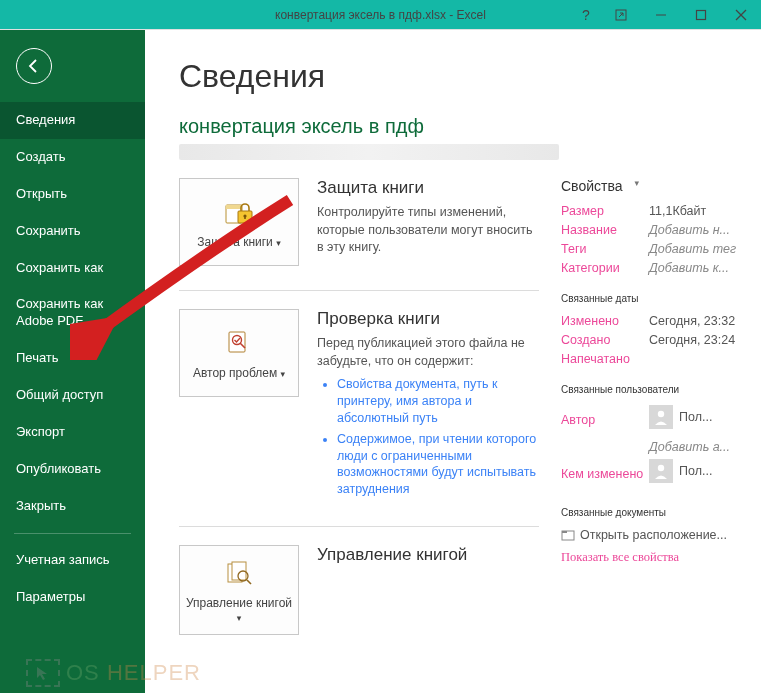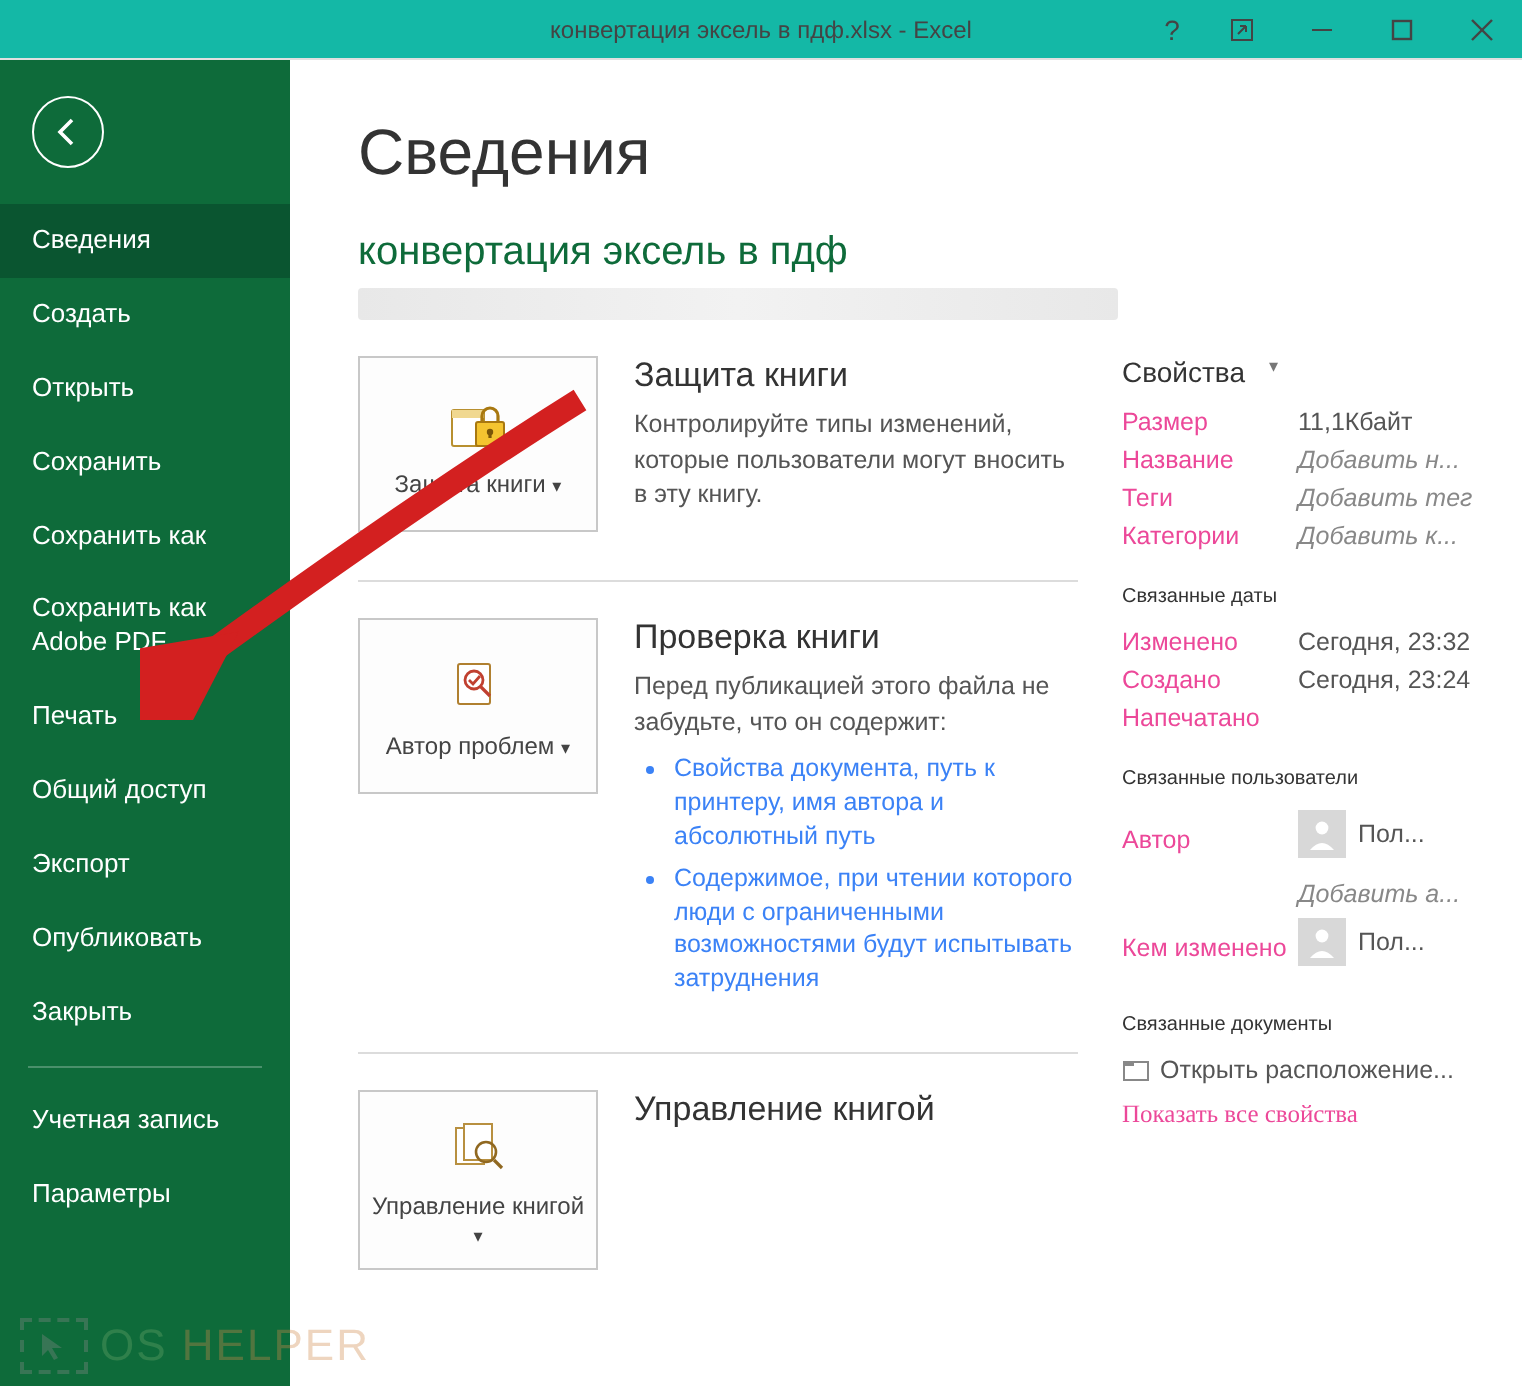--- a/index.html
+++ b/index.html
@@ -46,21 +46,21 @@
 .prop-value { color: #555; }
 .prop-placeholder { color: #888; font-style: italic; }
 .prop-subhead { font-size: 10px; color: #333; margin: 18px 0 10px 0; }
 .avatar-row { display: flex; align-items: center; gap: 6px; margin-bottom: 6px; }
 .avatar { width: 24px; height: 24px; background: #d8d8d8; display: flex; align-items: center; justify-content: center; }
 .link-text { color: #ec4899; font-size: 12.5px; cursor: pointer; font-family: Liberation Serif, serif; }
 .doc-link-row { display: flex; align-items: center; gap: 5px; font-size: 12.5px; color: #555; margin-bottom: 8px; }
 
 .arrow-overlay { position: absolute; pointer-events: none; z-index: 50; }
 
-.watermark { position: absolute; left: 10px; bottom: 6px; display: flex; align-items: center; gap: 6px; opacity: 0.35; }
+.watermark { position: absolute; left: 26px; bottom: 6px; display: flex; align-items: center; gap: 6px; opacity: 0.35; }
 .watermark-icon { width: 34px; height: 28px; border: 2px dashed #888; display: flex; align-items: center; justify-content: center; }
 .watermark-text { font-size: 22px; font-weight: 300; letter-spacing: 1px; }
 .wm-green { color: #6da86d; }
 .wm-orange { color: #d08a4a; }
 </style>
 </head>
 <body>
 
 <div class="titlebar">
   <span class="titlebar-title">конвертация эксель в пдф.xlsx - Excel</span>

